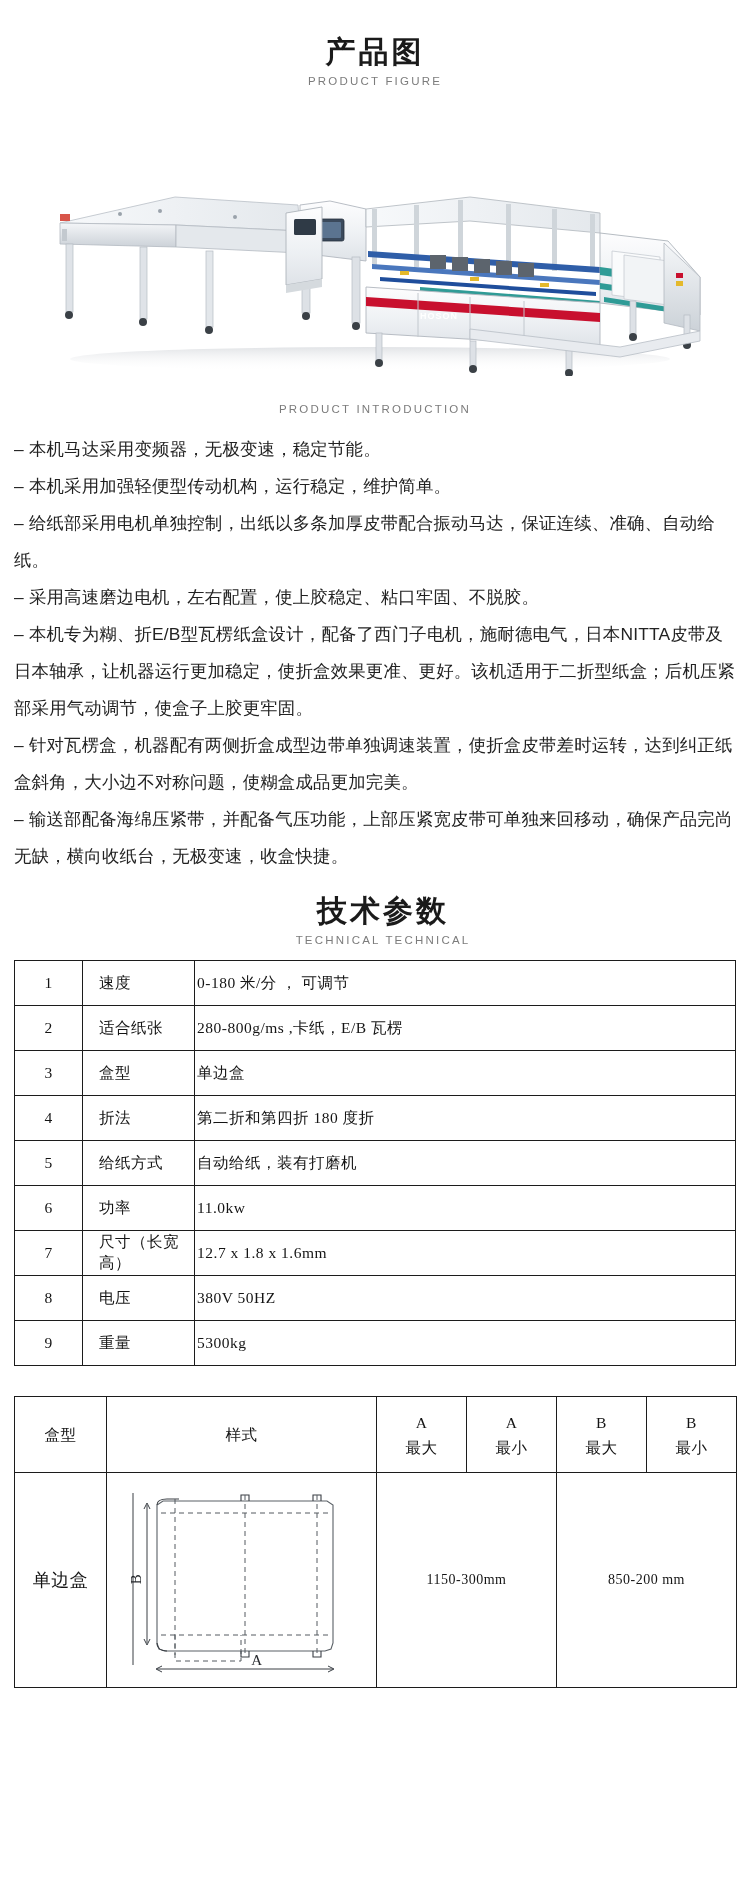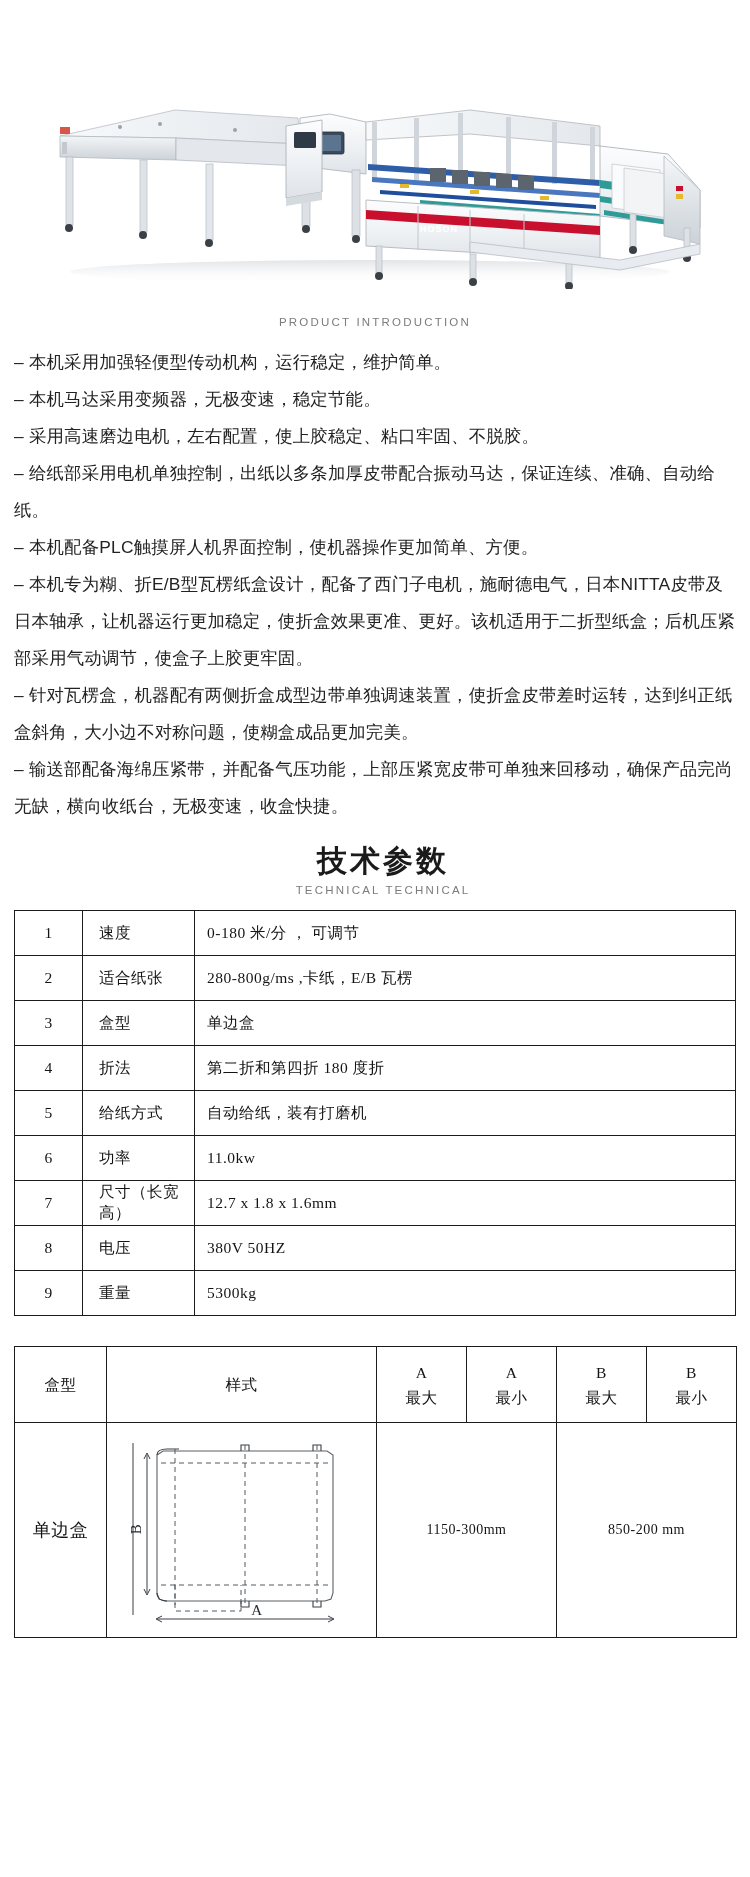--- a/index.html
+++ b/index.html
@@ -76,21 +76,21 @@
     border: 1px solid #1c1c1c;
     height: 45px;
     font-size: 15.5px;
     color: #141414;
     padding: 0 10px;
     vertical-align: middle;
     letter-spacing: 0.5px;
   }
   table.spec td.c-idx { width: 68px; text-align: center; }
   table.spec td.c-name { width: 112px; text-align: left; padding-left: 16px; }
-  table.spec td.c-val { text-align: left; padding-left: 12px; }
+  table.spec td.c-val { text-align: left; padding-left: 2px; }
 
   .boxtbl-wrap { padding: 0 14px; margin-top: 30px; }
   table.boxtbl td, table.boxtbl th {
     border: 1px solid #1c1c1c;
     font-size: 15.5px;
     color: #141414;
     text-align: center;
     vertical-align: middle;
     font-weight: 400;
     letter-spacing: 0.5px;
@@ -106,20 +106,24 @@
 
   .dieline { display: block; margin: 0 auto; }
 
   .tail-space { height: 46px; }
 </style>
 </head>
 <body>
 
 <div class="page">
 
+  <div class="section-head head-product-figure">
+    <div class="sh-cn">产品图</div>
+    <div class="sh-en">PRODUCT FIGURE</div>
+  </div>
 
   <div class="photo-wrap">
     <div class="photo-stage">
       <svg class="machine-svg" viewBox="0 0 750 275" xmlns="http://www.w3.org/2000/svg">
         <defs>
           <linearGradient id="panelG" x1="0" y1="0" x2="0" y2="1">
             <stop offset="0%" stop-color="#fdfdfe"></stop>
             <stop offset="55%" stop-color="#eef1f4"></stop>
             <stop offset="100%" stop-color="#dfe3e8"></stop>
           </linearGradient>
@@ -253,25 +257,24 @@
         </g>
       </svg>
     </div>
   </div>
 
   <div class="section-head head-product-intro">
     <div class="sh-en">PRODUCT INTRODUCTION</div>
   </div>
 
   <div class="intro-body">
+    <p class="intro-p">– 本机马达采用变频器，无极变速，稳定节能。</p>
     <p class="intro-p">– 本机采用加强轻便型传动机构，运行稳定，维护简单。</p>
-    <p class="intro-p">– 本机马达采用变频器，无极变速，稳定节能。</p>
+    <p class="intro-p">– 给纸部采用电机单独控制，出纸以多条加厚皮带配合振动马达，保证连续、准确、自动给纸。</p>
     <p class="intro-p">– 采用高速磨边电机，左右配置，使上胶稳定、粘口牢固、不脱胶。</p>
-    <p class="intro-p">– 给纸部采用电机单独控制，出纸以多条加厚皮带配合振动马达，保证连续、准确、自动给纸。</p>
-    <p class="intro-p">– 本机配备PLC触摸屏人机界面控制，使机器操作更加简单、方便。</p>
     <p class="intro-p">– 本机专为糊、折E/B型瓦楞纸盒设计，配备了西门子电机，施耐德电气，日本NITTA皮带及日本轴承，让机器运行更加稳定，使折盒效果更准、更好。该机适用于二折型纸盒；后机压紧部采用气动调节，使盒子上胶更牢固。</p>
     <p class="intro-p">– 针对瓦楞盒，机器配有两侧折盒成型边带单独调速装置，使折盒皮带差时运转，达到纠正纸盒斜角，大小边不对称问题，使糊盒成品更加完美。</p>
     <p class="intro-p">– 输送部配备海绵压紧带，并配备气压功能，上部压紧宽皮带可单独来回移动，确保产品完尚无缺，横向收纸台，无极变速，收盒快捷。</p>
   </div>
 
   <div class="section-head head-tech-params">
     <div class="sh-cn">技术参数</div>
     <div class="sh-en">TECHNICAL TECHNICAL</div>
   </div>
 

